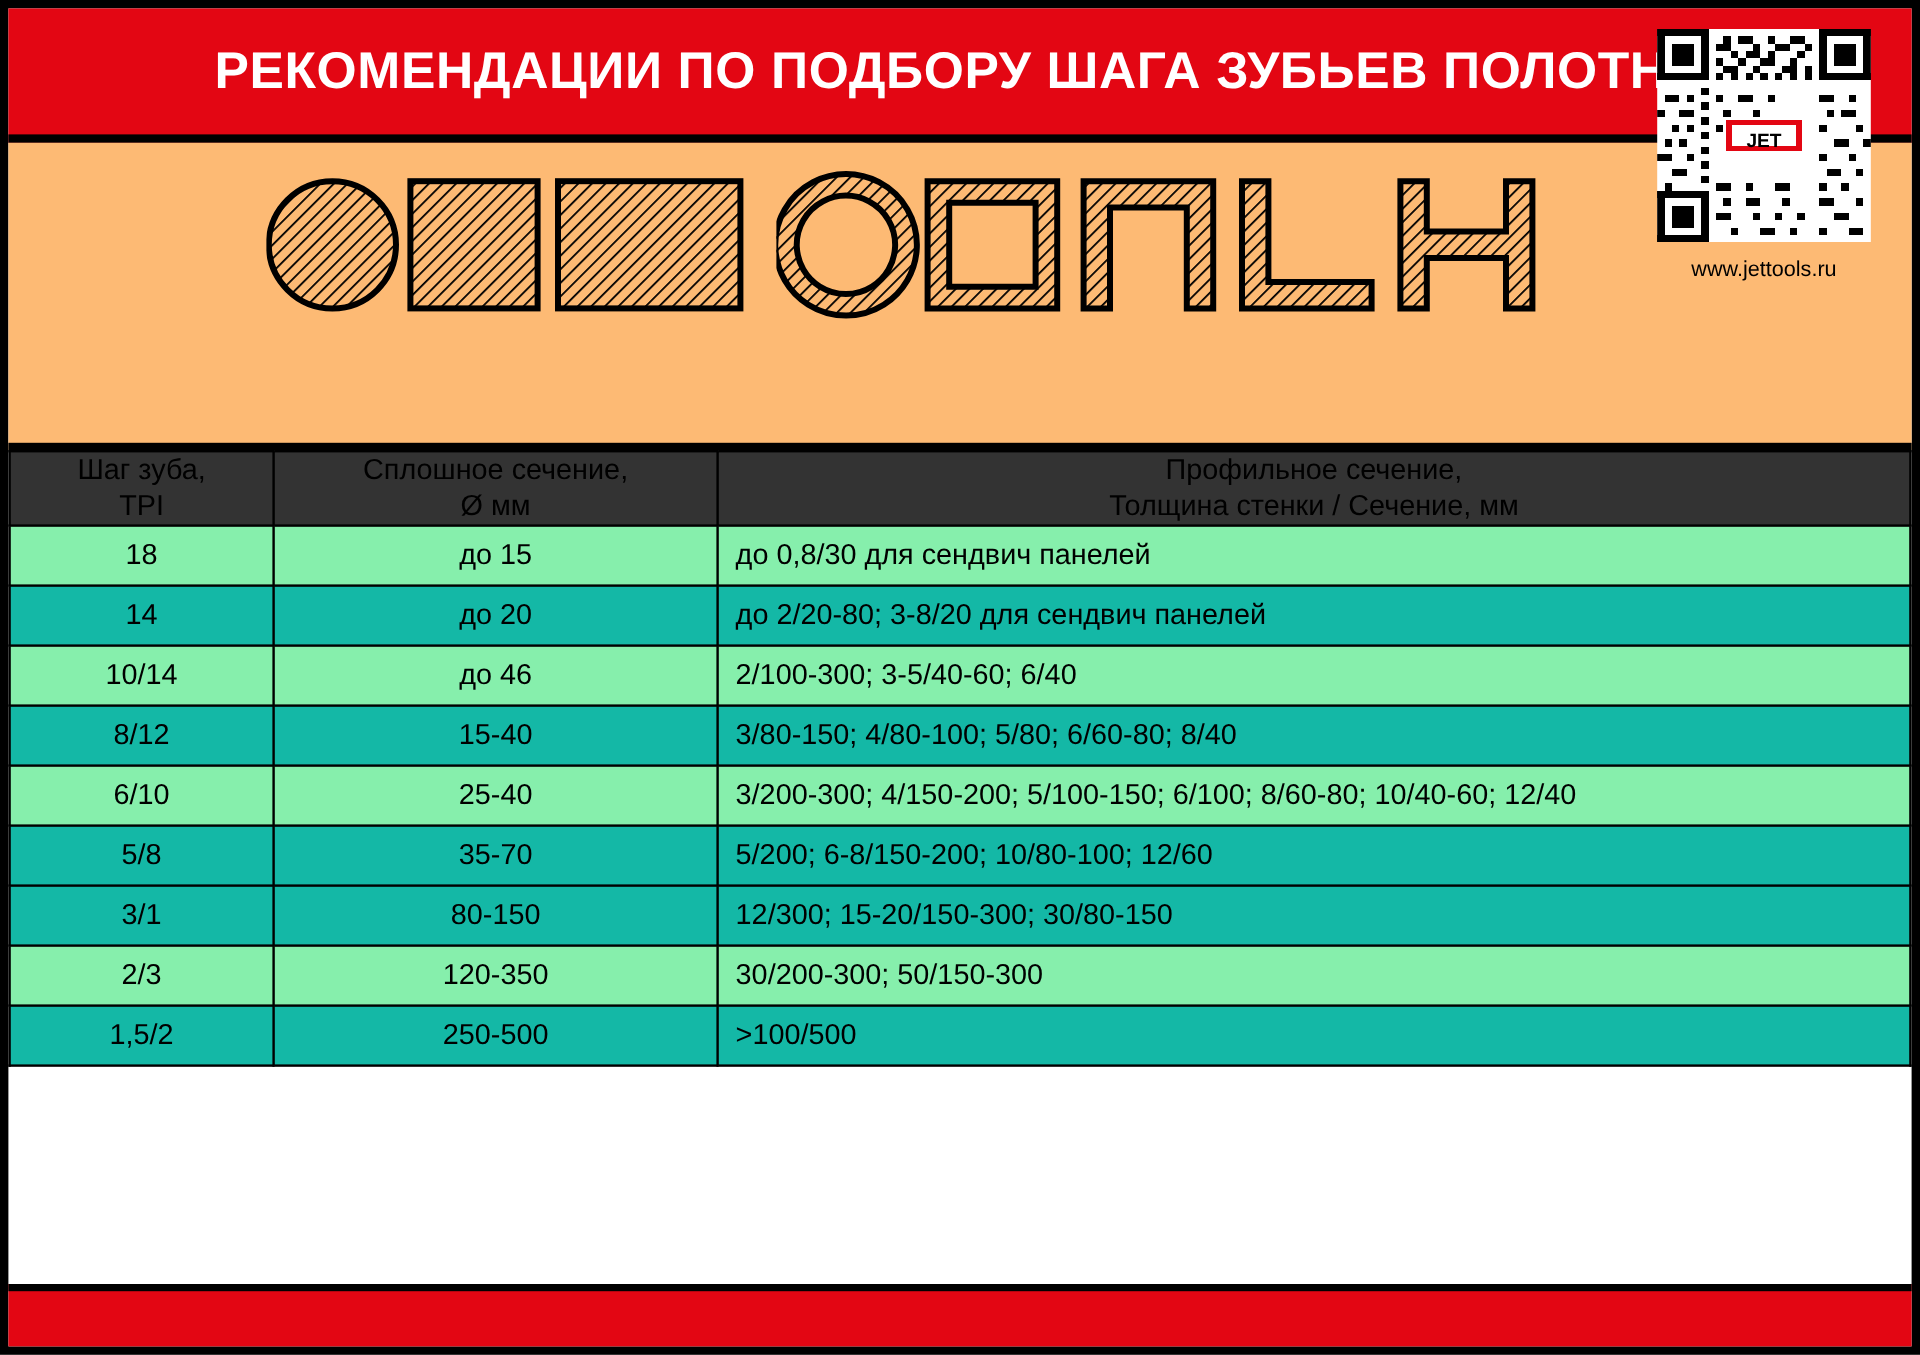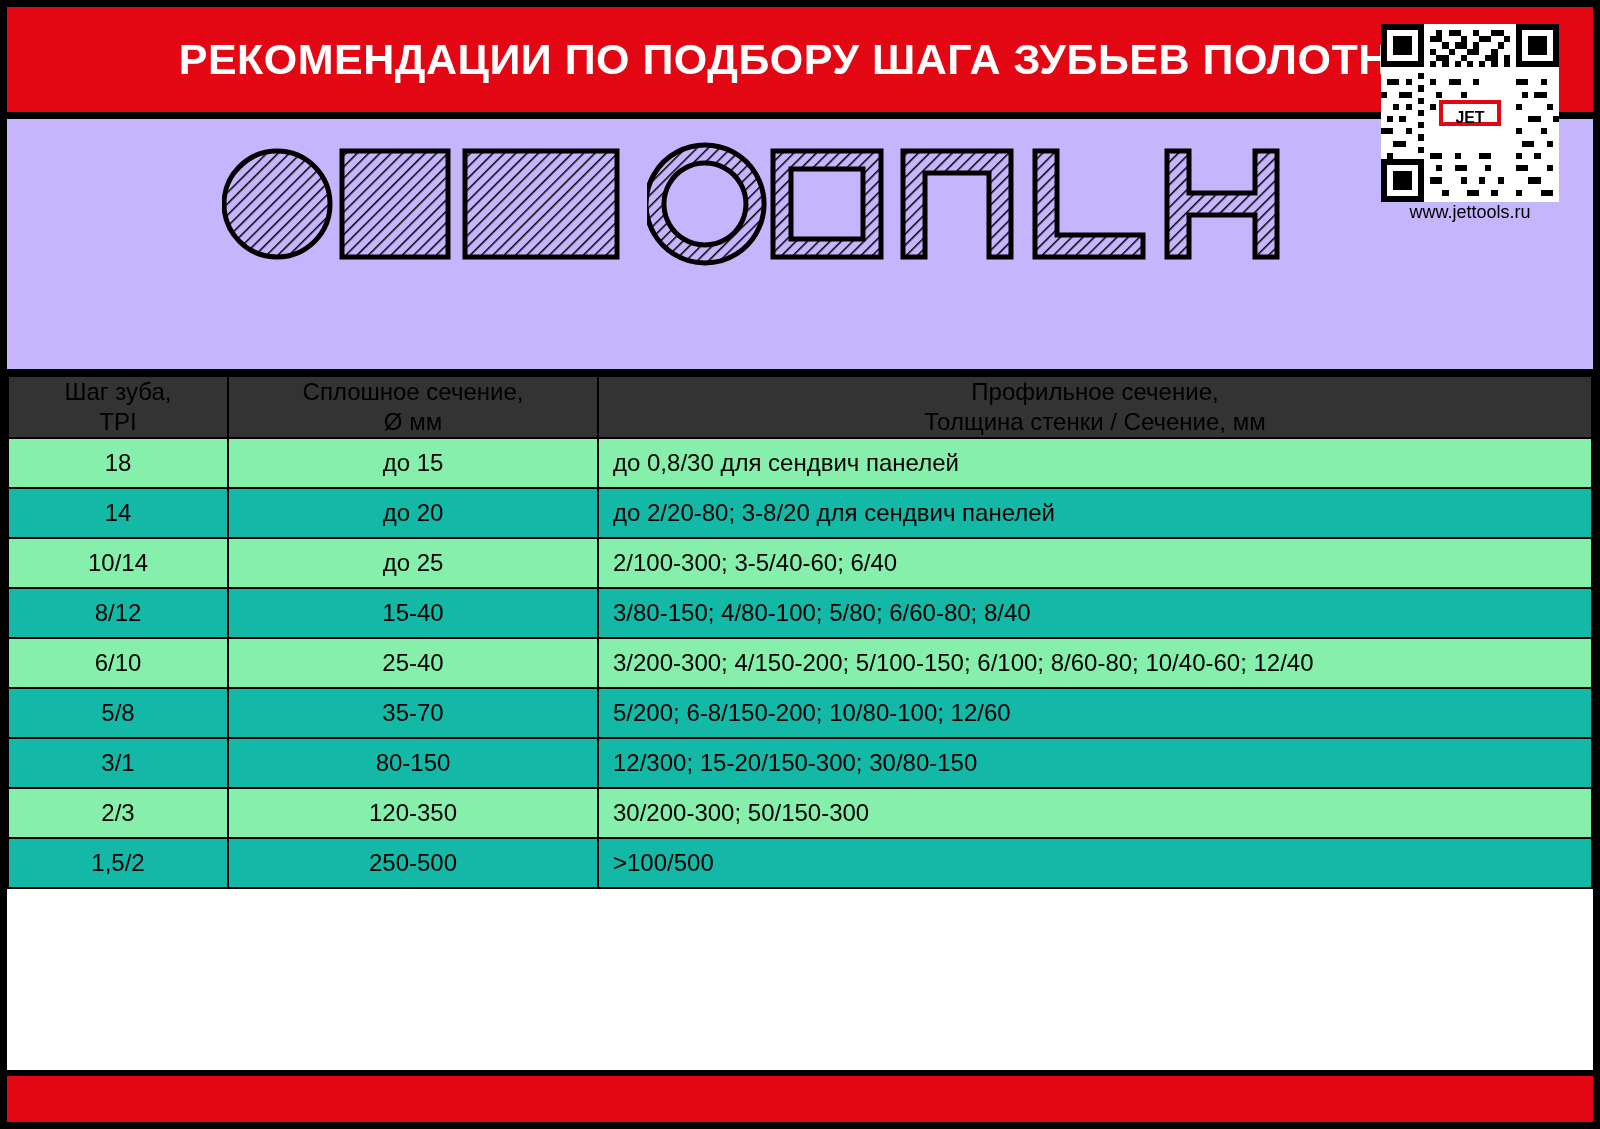--- a/index.html
+++ b/index.html
@@ -35,21 +35,21 @@
     font-size: 43px;
     font-weight: bold;
     letter-spacing: 0.5px;
     text-align: center;
     white-space: nowrap;
   }
   
   .illus-band {
     position: relative;
     height: 250px;
-    background: #c4b5fd;
+    background: #fdba74;
     border-bottom: 6px solid #000000;
   }
   .shapes-left {
     position: absolute;
     left: 215px;
     top: 10px;
   }
   .shapes-right {
     position: absolute;
     left: 640px;
@@ -64,21 +64,21 @@
   }
   .qr-canvas {
     width: 178px;
     height: 178px;
     margin: 0 auto;
     display: block;
   }
   .qr-url {
     font-size: 18px;
     color: #000000;
-    margin-top: 0;
+    margin-top: 12px;
     font-family: "Liberation Sans", sans-serif;
   }
   
   table.spec {
     width: 100%;
     border-collapse: collapse;
     table-layout: fixed;
   }
   table.spec th, table.spec td {
     border: 2px solid #000000;
@@ -314,21 +314,21 @@
         <td class="col-solid">до 15</td>
         <td class="col-profile">до 0,8/30 для сендвич панелей</td>
       </tr>
       <tr class="even">
         <td class="col-tpi">14</td>
         <td class="col-solid">до 20</td>
         <td class="col-profile">до 2/20-80; 3-8/20 для сендвич панелей</td>
       </tr>
       <tr class="odd">
         <td class="col-tpi">10/14</td>
-        <td class="col-solid">до 25</td>
+        <td class="col-solid">до 46</td>
         <td class="col-profile">2/100-300; 3-5/40-60;  6/40</td>
       </tr>
       <tr class="even">
         <td class="col-tpi">8/12</td>
         <td class="col-solid">15-40</td>
         <td class="col-profile">3/80-150; 4/80-100; 5/80; 6/60-80; 8/40</td>
       </tr>
       <tr class="odd">
         <td class="col-tpi">6/10</td>
         <td class="col-solid">25-40</td>

